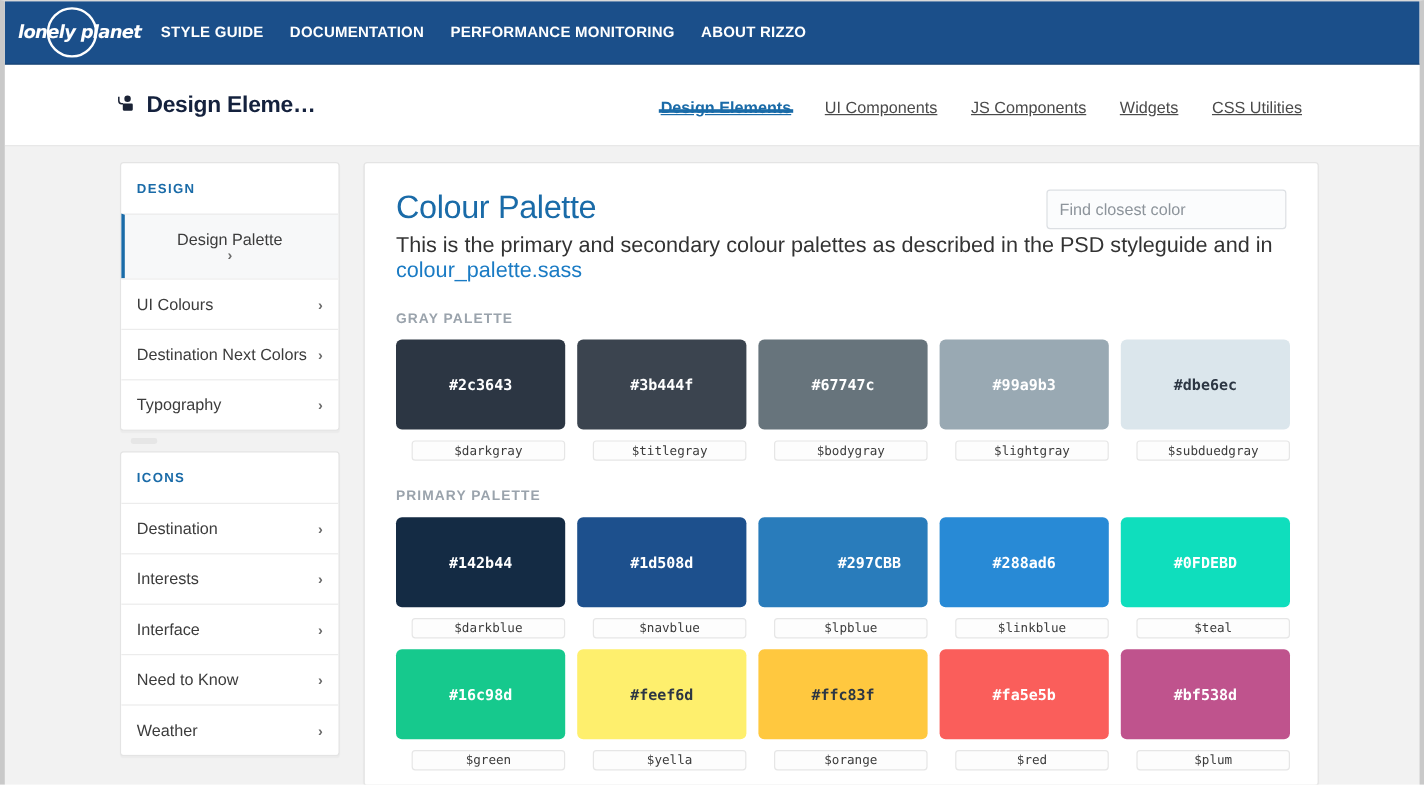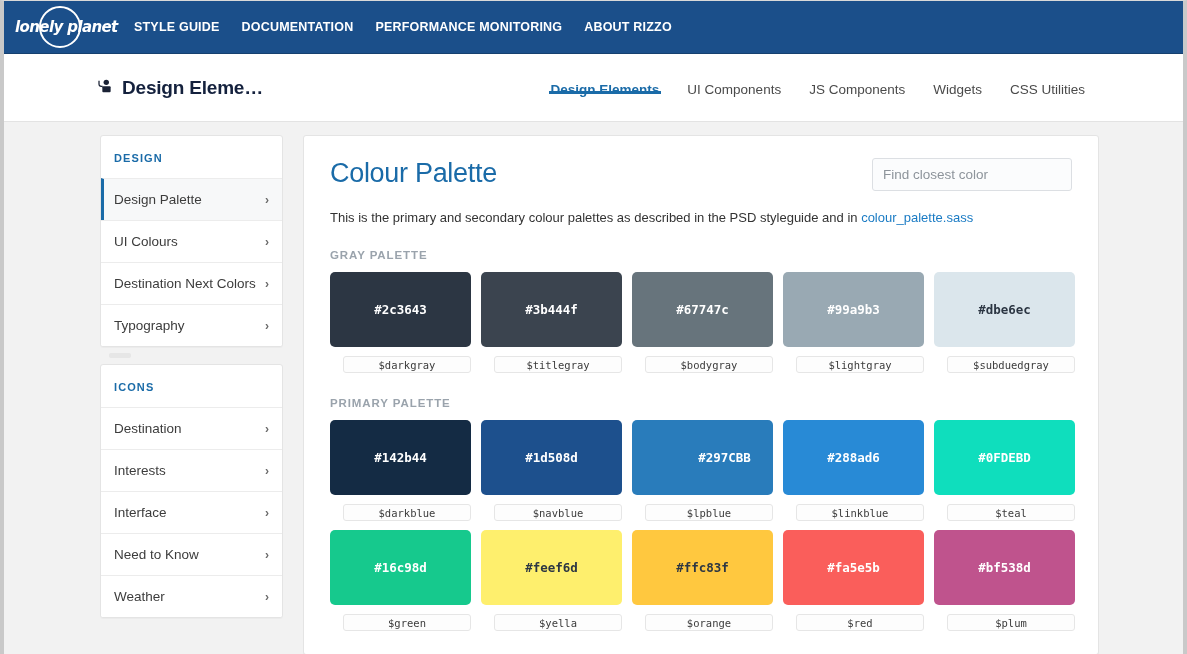--- a/index.html
+++ b/index.html
@@ -102,20 +102,21 @@
     height: 68px;
   }
   .subnav-tab {
     position: relative;
     font-size: 13.5px;
     color: #4a4a4a;
     padding: 28px 14px 0 14px;
     height: 52px;
     cursor: pointer;
     white-space: nowrap;
+    text-decoration: underline;
   }
   .subnav-tab.active { color: #1a6ba8; font-weight: bold; }
   .subnav-tab.active::after {
     content: "";
     position: absolute;
     left: 12px; right: 12px; bottom: 12px;
     height: 3px;
     background: #1a6ba8;
   }
 
@@ -152,20 +153,21 @@
     font-size: 13.5px;
     color: #3c3c3c;
     border-top: 1px solid #ececec;
     cursor: pointer;
     background: #ffffff;
   }
   .side-item.active {
     background: #f7f8f9;
     border-left: 3px solid #1a6ba8;
     padding-left: 10px;
+    flex-direction: column;
   }
   .chev {
     color: #6a6a6a;
     font-size: 12px;
     line-height: 1;
     font-weight: bold;
   }
   .scroll-nub {
     width: 22px; height: 5px;
     background: #e6e6e6;
@@ -201,22 +203,22 @@
     border-radius: 3px;
     background: #fbfcfd;
     padding: 0 10px;
     font-size: 13.5px;
     color: #333;
     font-family: "Liberation Sans", sans-serif;
     outline: none;
   }
   .search-box::placeholder { color: #8d949b; }
   .main-desc {
-    margin-top: 19px;
-    font-size: 13px;
+    margin-top: 3px;
+    font-size: 18px;
     color: #333333;
   }
   .main-desc a { color: #1a7bc4; text-decoration: none; cursor: pointer; }
 
   .palette-heading {
     margin-top: 24px;
     margin-bottom: 11px;
     font-size: 11.5px;
     font-weight: bold;
     letter-spacing: 0.9px;

